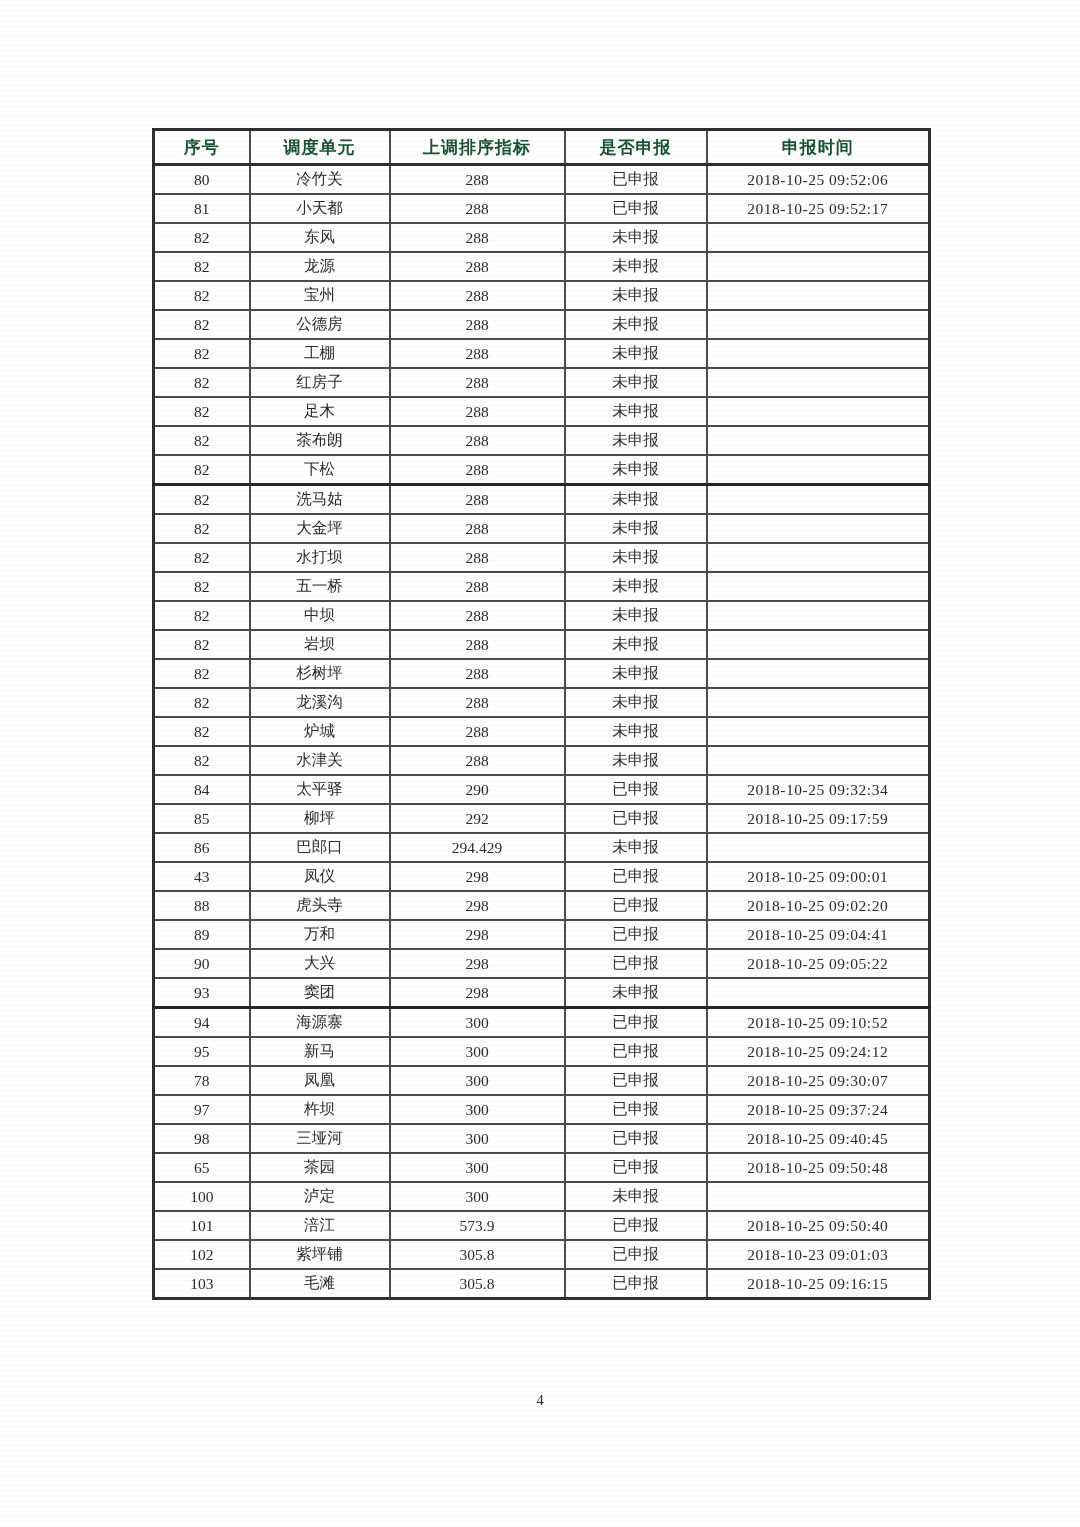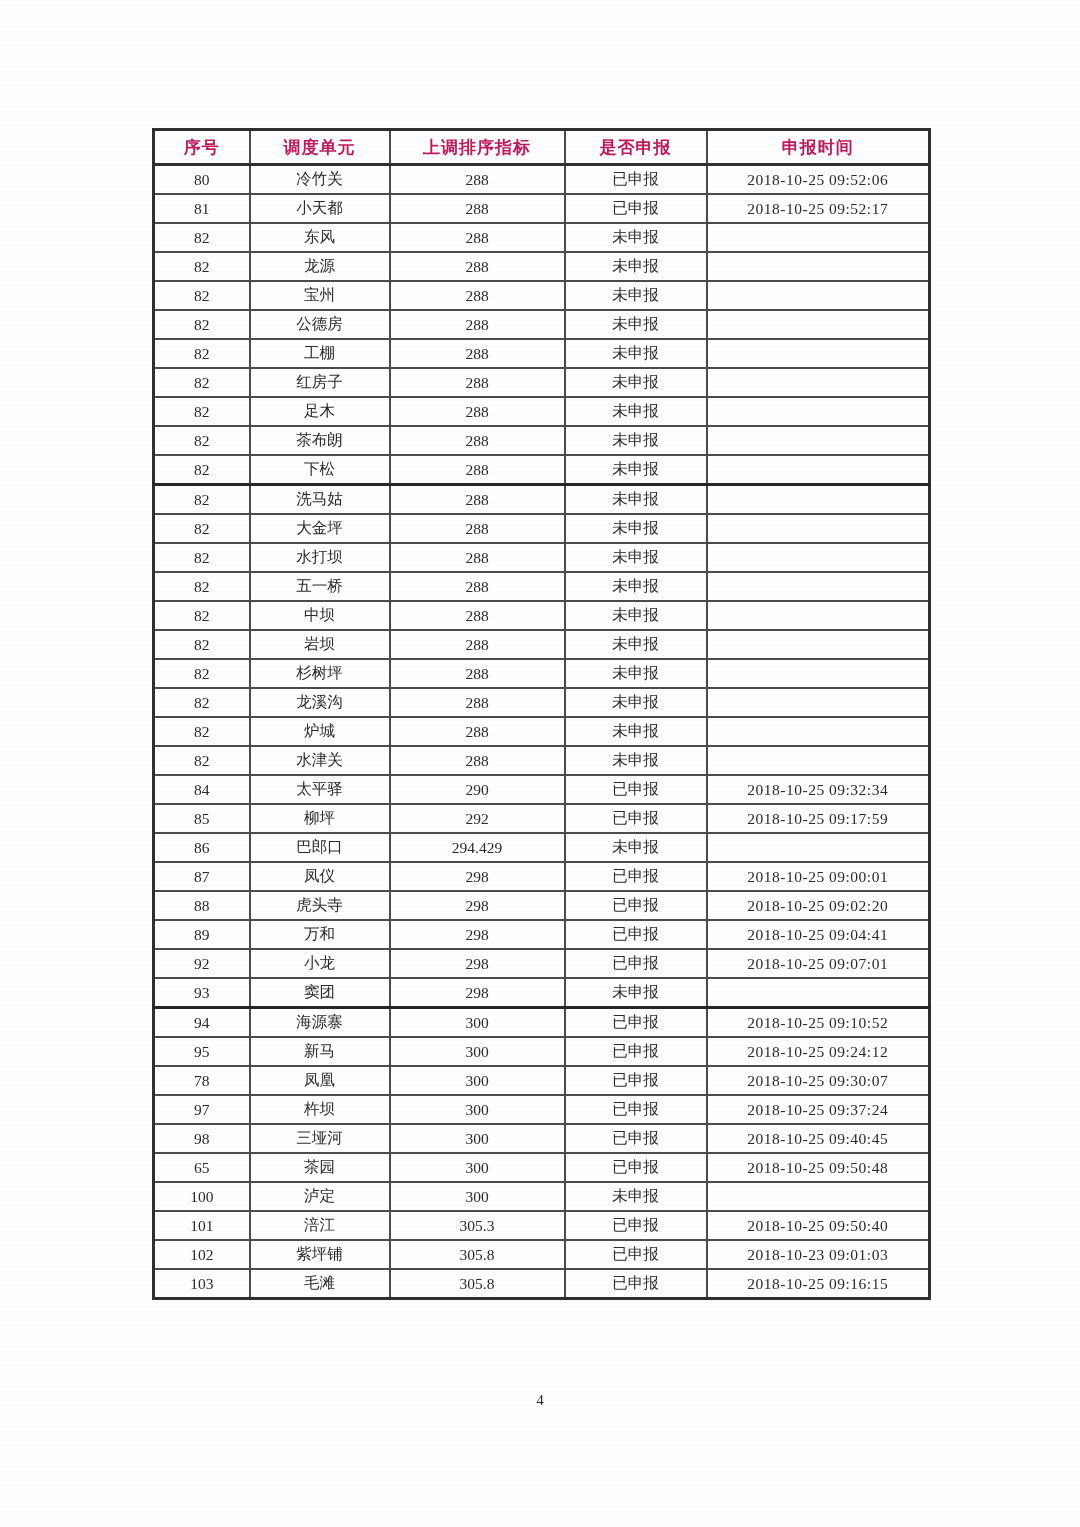--- a/index.html
+++ b/index.html
@@ -42,21 +42,21 @@
     vertical-align: middle;
     padding: 0 2px;
     overflow: hidden;
     white-space: nowrap;
   }
   table.report thead th {
     height: 32px;
     font-weight: bold;
     font-size: 17px;
     letter-spacing: 1px;
-    color: #be185d;
+    color: #14532d;
     border-bottom: 3px solid #2f2f2f;
     text-align: center;
   }
   table.report tbody td {
     height: 27px;
     font-size: 15.5px;
     color: #2a2a2a;
   }
   table.report tbody tr.group-break td {
     border-top: 3px solid #262626;
@@ -257,46 +257,46 @@
       <td class="col-time">2018-10-25 09:17:59</td>
     </tr>
         <tr>
       <td class="col-no">86</td>
       <td class="col-unit">巴郎口</td>
       <td class="col-ind">294.429</td>
       <td class="col-status">未申报</td>
       <td class="col-time"></td>
     </tr>
         <tr>
-      <td class="col-no">87</td>
+      <td class="col-no">43</td>
       <td class="col-unit">凤仪</td>
       <td class="col-ind">298</td>
       <td class="col-status">已申报</td>
       <td class="col-time">2018-10-25 09:00:01</td>
     </tr>
         <tr>
       <td class="col-no">88</td>
       <td class="col-unit">虎头寺</td>
       <td class="col-ind">298</td>
       <td class="col-status">已申报</td>
       <td class="col-time">2018-10-25 09:02:20</td>
     </tr>
         <tr>
       <td class="col-no">89</td>
       <td class="col-unit">万和</td>
       <td class="col-ind">298</td>
       <td class="col-status">已申报</td>
       <td class="col-time">2018-10-25 09:04:41</td>
     </tr>
         <tr>
-      <td class="col-no">92</td>
-      <td class="col-unit">小龙</td>
-      <td class="col-ind">298</td>
-      <td class="col-status">已申报</td>
-      <td class="col-time">2018-10-25 09:07:01</td>
+      <td class="col-no">90</td>
+      <td class="col-unit">大兴</td>
+      <td class="col-ind">298</td>
+      <td class="col-status">已申报</td>
+      <td class="col-time">2018-10-25 09:05:22</td>
     </tr>
         <tr>
       <td class="col-no">93</td>
       <td class="col-unit">窦团</td>
       <td class="col-ind">298</td>
       <td class="col-status">未申报</td>
       <td class="col-time"></td>
     </tr>
         <tr class="group-break">
       <td class="col-no">94</td>
@@ -343,21 +343,21 @@
         <tr>
       <td class="col-no">100</td>
       <td class="col-unit">泸定</td>
       <td class="col-ind">300</td>
       <td class="col-status">未申报</td>
       <td class="col-time"></td>
     </tr>
         <tr>
       <td class="col-no">101</td>
       <td class="col-unit">涪江</td>
-      <td class="col-ind">305.3</td>
+      <td class="col-ind">573.9</td>
       <td class="col-status">已申报</td>
       <td class="col-time">2018-10-25 09:50:40</td>
     </tr>
         <tr>
       <td class="col-no">102</td>
       <td class="col-unit">紫坪铺</td>
       <td class="col-ind">305.8</td>
       <td class="col-status">已申报</td>
       <td class="col-time">2018-10-23 09:01:03</td>
     </tr>

